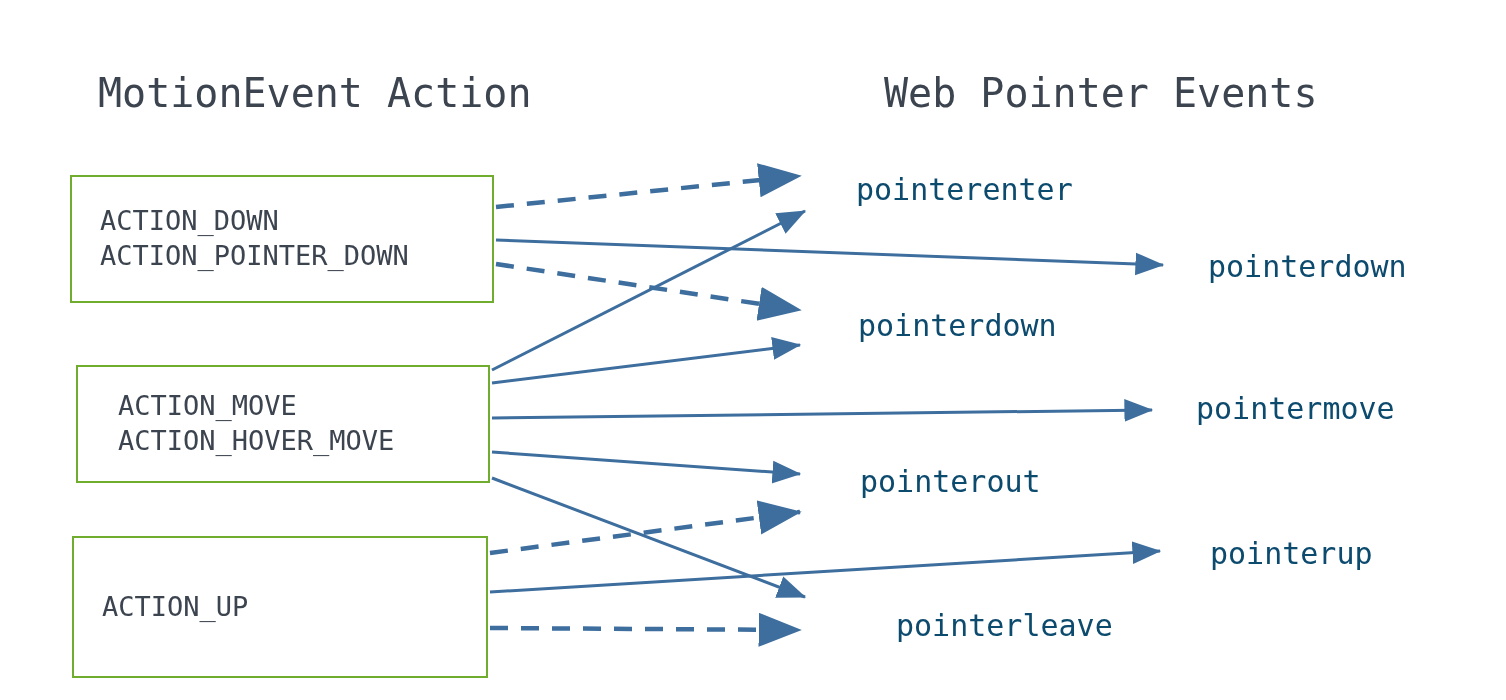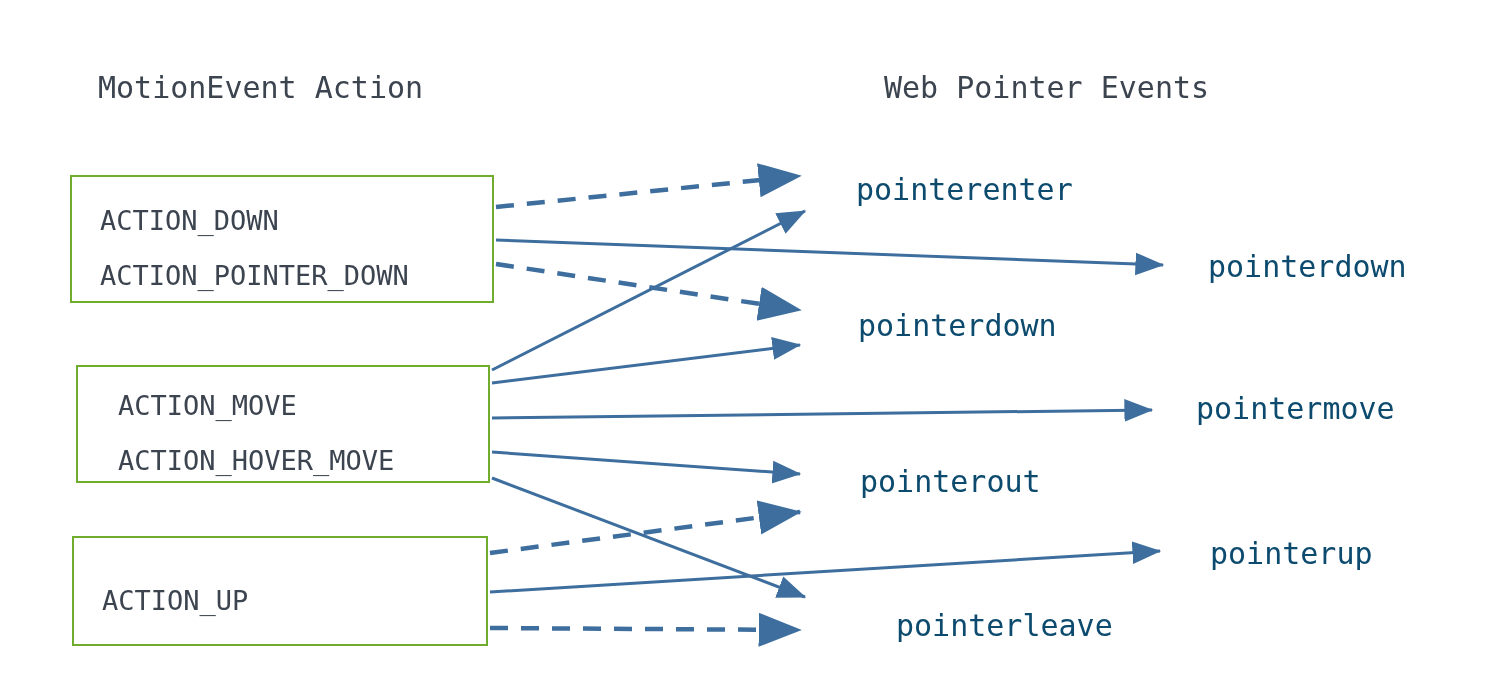--- a/index.html
+++ b/index.html
@@ -9,21 +9,21 @@
     background:#ffffff;
     font-family:"DejaVu Sans Mono","Liberation Mono",monospace;
     overflow:hidden;
     position:relative;
   }
   .stage{position:absolute;inset:0;}
 
   .col-header{
     position:absolute;
     font-family:"DejaVu Sans Mono","Liberation Mono",monospace;
-    font-size:30px;
+    font-size:40px;
     font-weight:400;
     color:#3c4450;
     letter-spacing:0px;
     white-space:nowrap;
   }
   #hdr-left{left:98px;top:70px;}
   #hdr-right{left:884px;top:70px;}
 
   .action-box{
     position:absolute;
@@ -34,26 +34,25 @@
     flex-direction:column;
     justify-content:center;
     padding-left:28px;
   }
   .action-box .line{
     font-family:"DejaVu Sans Mono","Liberation Mono",monospace;
     font-size:27px;
     color:#3c4450;
     line-height:1.28;
     white-space:nowrap;
-    margin-top:20px;
   }
 
   #box-down{left:70px;top:175px;width:424px;height:128px;}
   #box-move{left:76px;top:365px;width:414px;height:118px;padding-left:40px;}
-  #box-up{left:72px;top:536px;width:416px;height:110px;}
+  #box-up{left:72px;top:536px;width:416px;height:142px;}
 
   .event-label{
     position:absolute;
     font-family:"DejaVu Sans Mono","Liberation Mono",monospace;
     font-size:30px;
     color:#0c4a6e;
     white-space:nowrap;
   }
   #lbl-pointerenter{left:856px;top:172px;}
   #lbl-pointerdown{left:1208px;top:249px;}

